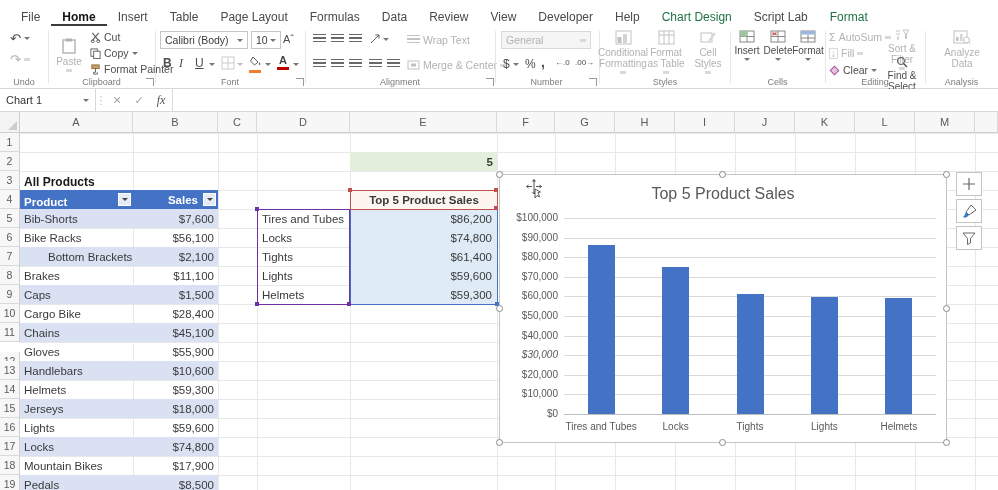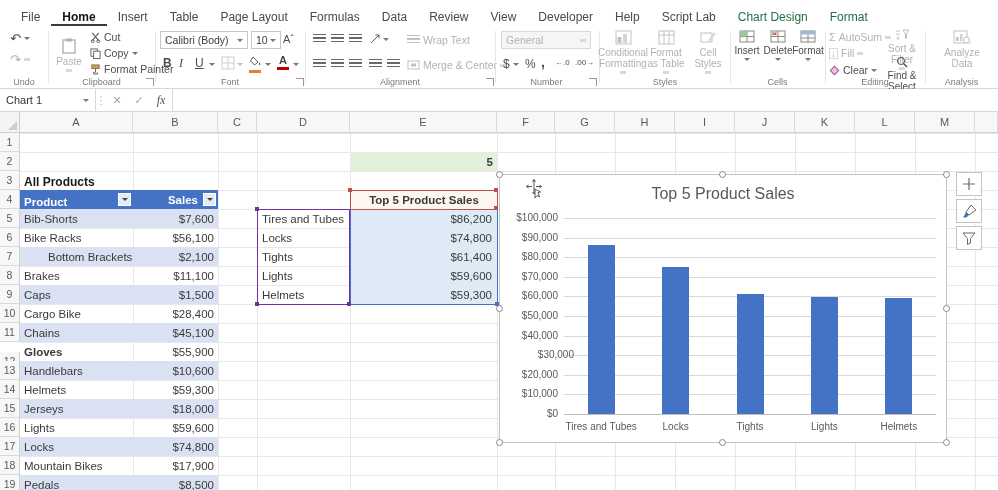--- a/index.html
+++ b/index.html
@@ -77,22 +77,22 @@
     <div class="tab active">Home</div>
     <div class="tab">Insert</div>
     <div class="tab">Table</div>
     <div class="tab">Page Layout</div>
     <div class="tab">Formulas</div>
     <div class="tab">Data</div>
     <div class="tab">Review</div>
     <div class="tab">View</div>
     <div class="tab">Developer</div>
     <div class="tab">Help</div>
+    <div class="tab ctx">Chart Design</div>
     <div class="tab">Script Lab</div>
-    <div class="tab ctx">Chart Design</div>
     <div class="tab ctx">Format</div>
   </div>
 
 <div id="ribbon">
 
   <div class="grp" style="left:0;width:48px">
     <div class="rbtn" style="position:absolute;left:10px;top:5px">
       <span style="font-size:13px;color:#4f4d4b">↶</span>
         <span class="car"></span>
     </div>
@@ -472,21 +472,21 @@
     <div class="cell altrow" style="left: 20px; top: 247px; width: 113px; height: 19px; z-index: 2; padding-left: 28px;">Bottom Brackets</div>
     <div class="cell num altrow" style="left: 133px; top: 247px; width: 85px; height: 19px; z-index: 2;">$2,100</div>
     <div class="cell" style="left: 20px; top: 266px; width: 113px; height: 19px; z-index: 2;">Brakes</div>
     <div class="cell num" style="left: 133px; top: 266px; width: 85px; height: 19px; z-index: 2;">$11,100</div>
     <div class="cell altrow" style="left: 20px; top: 285px; width: 113px; height: 19px; z-index: 2;">Caps</div>
     <div class="cell num altrow" style="left: 133px; top: 285px; width: 85px; height: 19px; z-index: 2;">$1,500</div>
     <div class="cell" style="left: 20px; top: 304px; width: 113px; height: 19px; z-index: 2;">Cargo Bike</div>
     <div class="cell num" style="left: 133px; top: 304px; width: 85px; height: 19px; z-index: 2;">$28,400</div>
     <div class="cell altrow" style="left: 20px; top: 323px; width: 113px; height: 19px; z-index: 2;">Chains</div>
     <div class="cell num altrow" style="left: 133px; top: 323px; width: 85px; height: 19px; z-index: 2;">$45,100</div>
-    <div class="cell" style="left: 20px; top: 342px; width: 113px; height: 19px; z-index: 2; font-weight: bold;">Gloves</div>
+    <div class="cell" style="left: 20px; top: 342px; width: 113px; height: 19px; z-index: 2;">Gloves</div>
     <div class="cell num" style="left: 133px; top: 342px; width: 85px; height: 19px; z-index: 2;">$55,900</div>
     <div class="cell altrow" style="left: 20px; top: 361px; width: 113px; height: 19px; z-index: 2;">Handlebars</div>
     <div class="cell num altrow" style="left: 133px; top: 361px; width: 85px; height: 19px; z-index: 2;">$10,600</div>
     <div class="cell" style="left: 20px; top: 380px; width: 113px; height: 19px; z-index: 2;">Helmets</div>
     <div class="cell num" style="left: 133px; top: 380px; width: 85px; height: 19px; z-index: 2;">$59,300</div>
     <div class="cell altrow" style="left: 20px; top: 399px; width: 113px; height: 19px; z-index: 2;">Jerseys</div>
     <div class="cell num altrow" style="left: 133px; top: 399px; width: 85px; height: 19px; z-index: 2;">$18,000</div>
     <div class="cell" style="left: 20px; top: 418px; width: 113px; height: 19px; z-index: 2;">Lights</div>
     <div class="cell num" style="left: 133px; top: 418px; width: 85px; height: 19px; z-index: 2;">$59,600</div>
     <div class="cell altrow" style="left: 20px; top: 437px; width: 113px; height: 19px; z-index: 2;">Locks</div>
@@ -527,21 +527,21 @@
 <div id="chart">
   <div id="chart-title">Top 5 Product Sales</div>
   <div id="plot">
       <div class="ygrid" style="left: 64px; top: 239px; width: 372px; background: rgb(191, 191, 191);"></div>
       <div class="ylab" style="left: 0px; top: 233px;">$0</div>
       <div class="ygrid" style="left: 64px; top: 219.4px; width: 372px; background: rgb(217, 217, 217);"></div>
       <div class="ylab" style="left: 0px; top: 213.4px;">$10,000</div>
       <div class="ygrid" style="left: 64px; top: 199.8px; width: 372px; background: rgb(217, 217, 217);"></div>
       <div class="ylab" style="left: 0px; top: 193.8px;">$20,000</div>
       <div class="ygrid" style="left: 64px; top: 180.2px; width: 372px; background: rgb(217, 217, 217);"></div>
-      <div class="ylab" style="left: 16px; top: 174.2px;">$30,000</div>
+      <div class="ylab" style="left: 0px; top: 174.2px; font-style: italic;">$30,000</div>
       <div class="ygrid" style="left: 64px; top: 160.6px; width: 372px; background: rgb(217, 217, 217);"></div>
       <div class="ylab" style="left: 0px; top: 154.6px;">$40,000</div>
       <div class="ygrid" style="left: 64px; top: 141px; width: 372px; background: rgb(217, 217, 217);"></div>
       <div class="ylab" style="left: 0px; top: 135px;">$50,000</div>
       <div class="ygrid" style="left: 64px; top: 121.4px; width: 372px; background: rgb(217, 217, 217);"></div>
       <div class="ylab" style="left: 0px; top: 115.4px;">$60,000</div>
       <div class="ygrid" style="left: 64px; top: 101.8px; width: 372px; background: rgb(217, 217, 217);"></div>
       <div class="ylab" style="left: 0px; top: 95.8px;">$70,000</div>
       <div class="ygrid" style="left: 64px; top: 82.2px; width: 372px; background: rgb(217, 217, 217);"></div>
       <div class="ylab" style="left: 0px; top: 76.2px;">$80,000</div>

